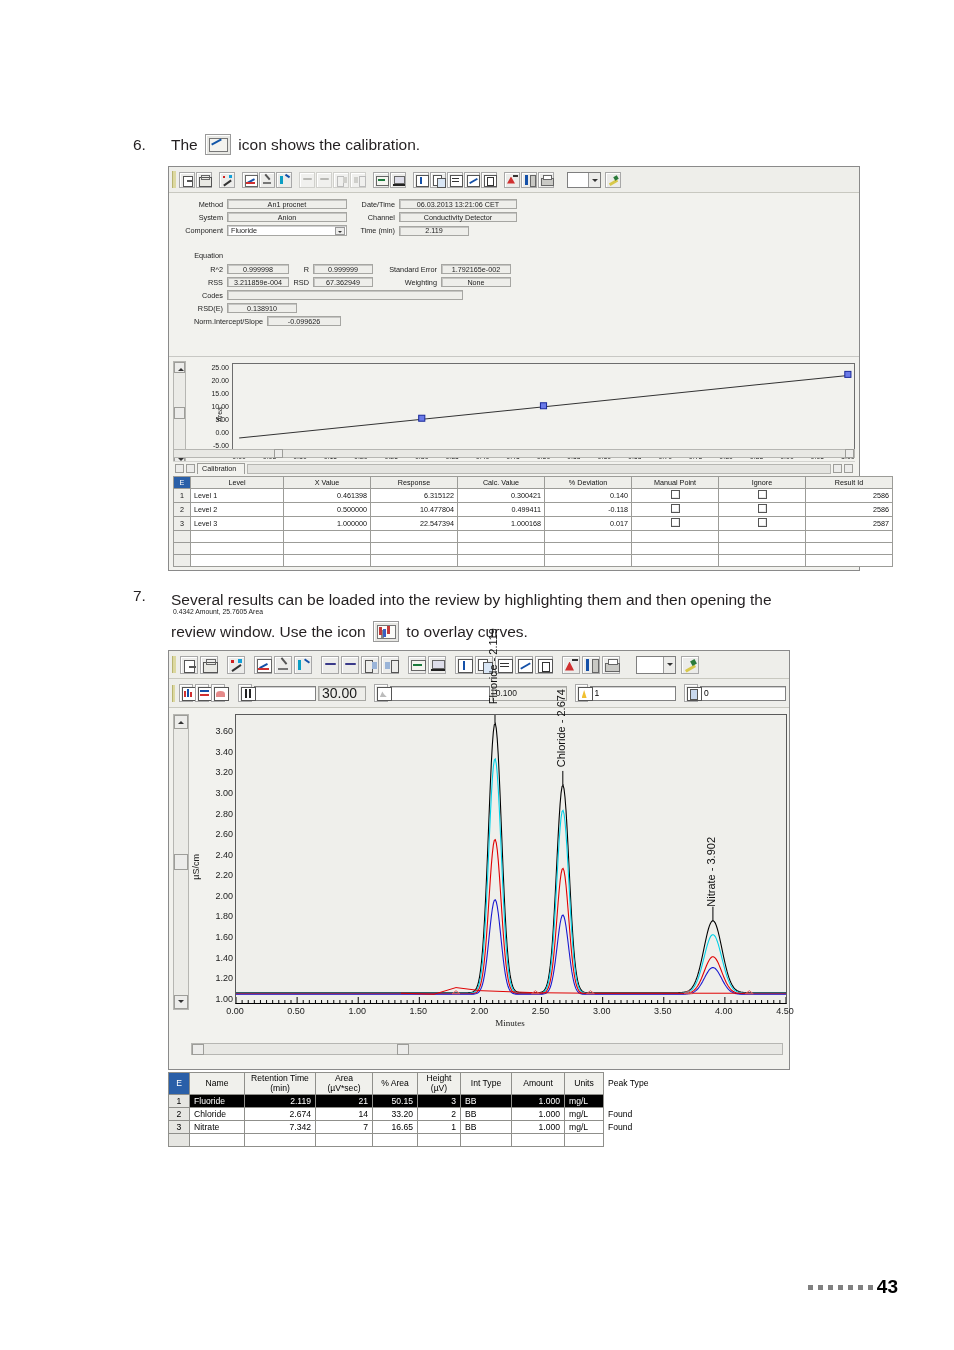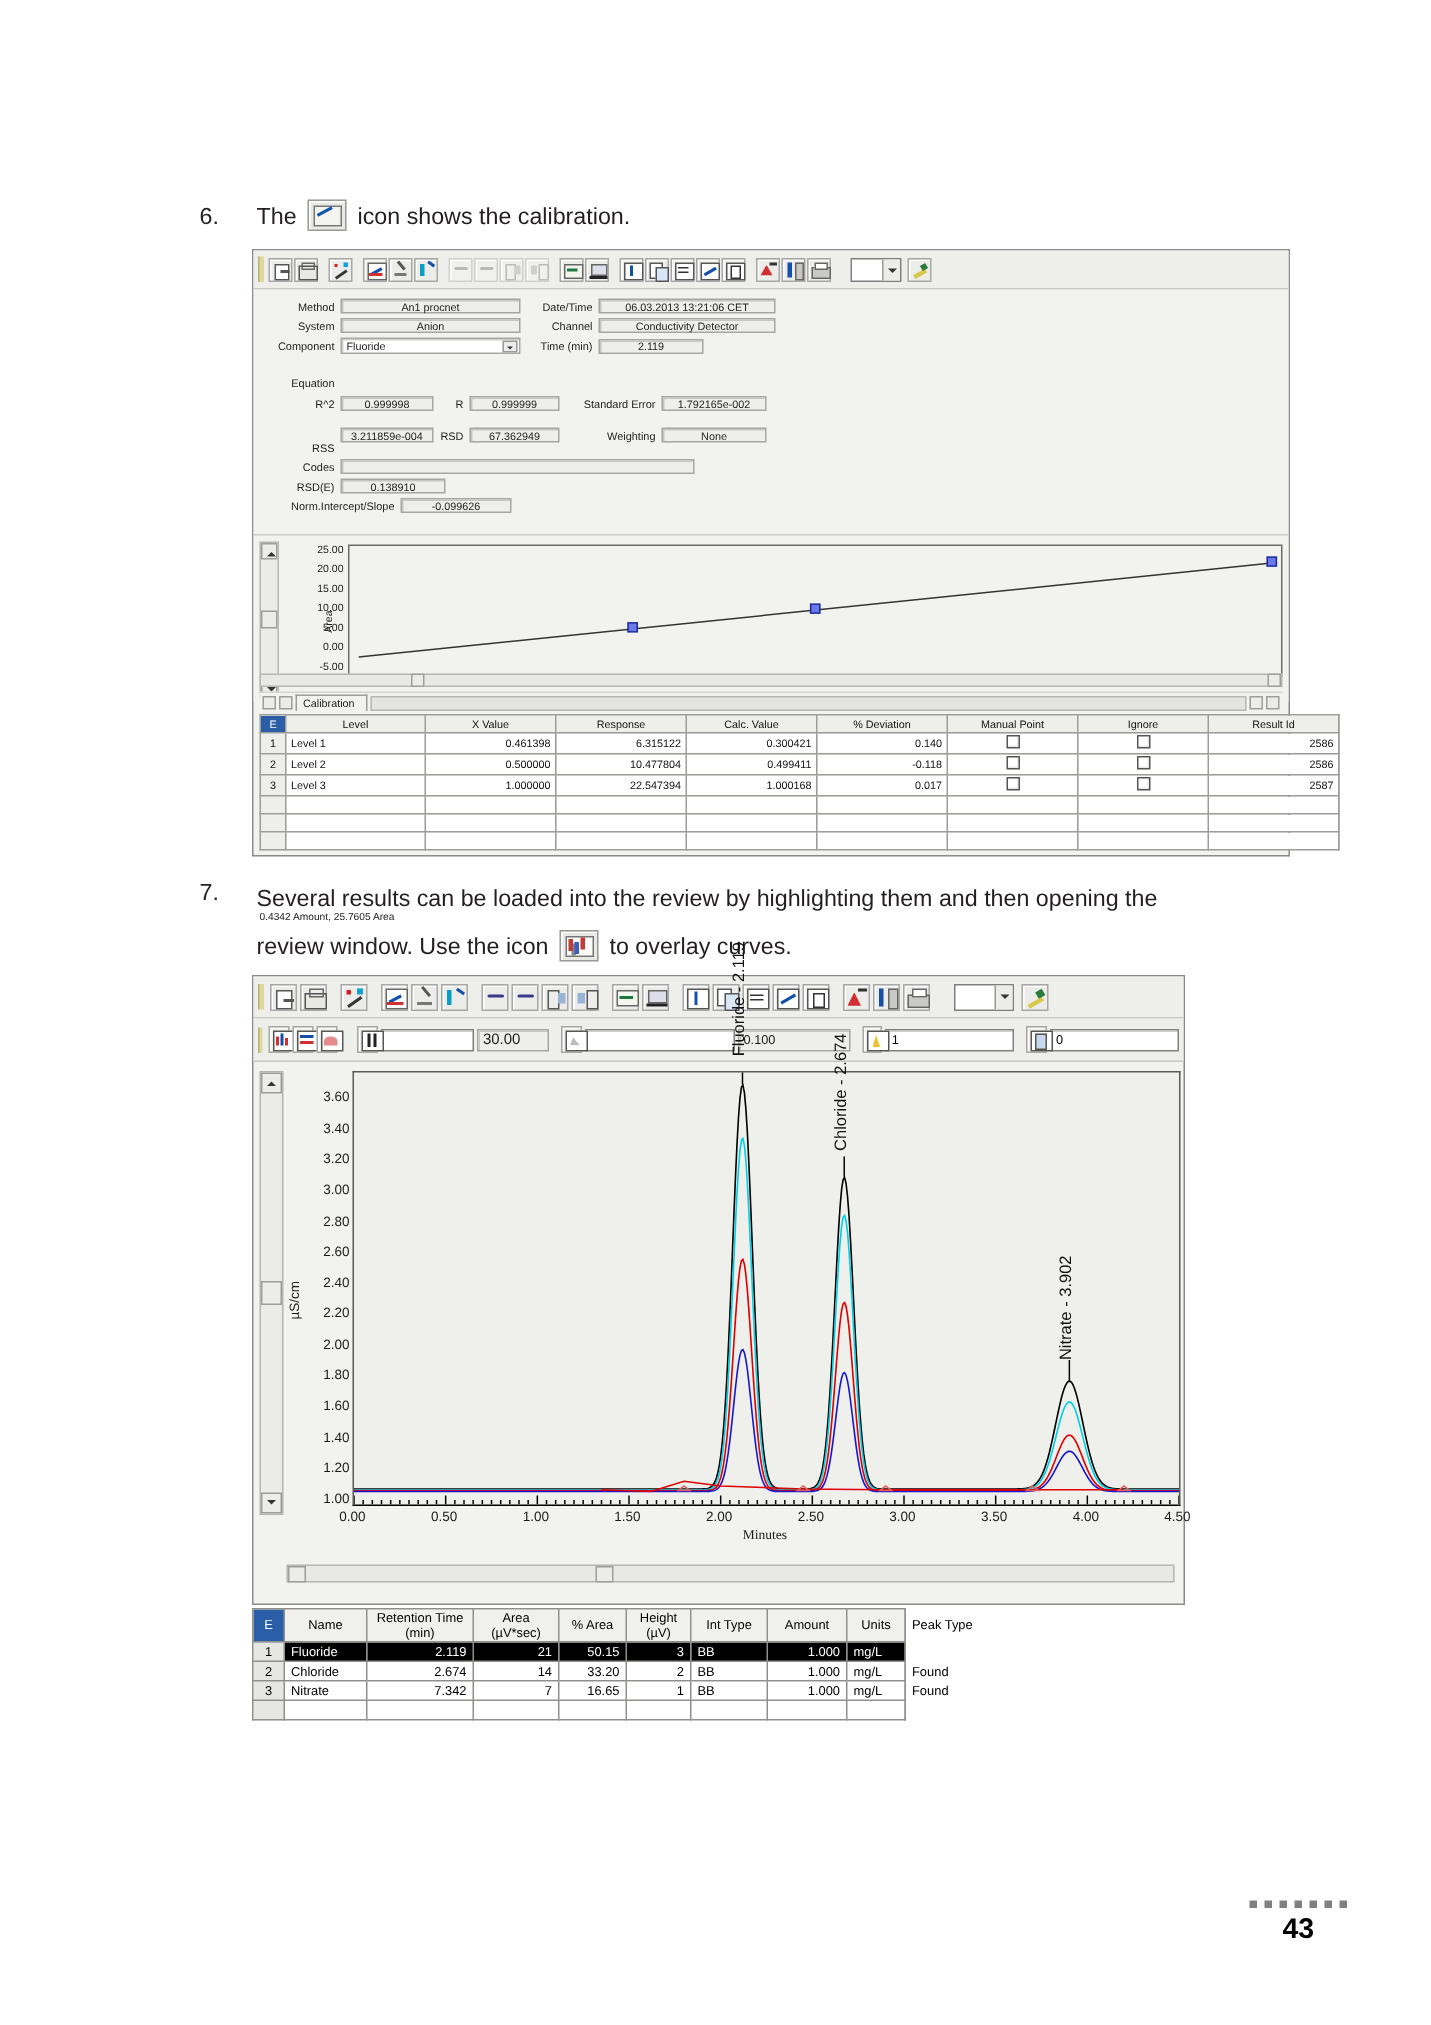--- a/index.html
+++ b/index.html
@@ -96,21 +96,21 @@
   table.rvw th,table.rvw td{
     border:1px solid #8f8f8b;font-size:8.6px;font-weight:normal;
     padding:1px 4px;background:#fff;color:#000;white-space:nowrap;
   }
   table.rvw th{background:#f0f0ec;text-align:center;line-height:1.12;}
   table.rvw td.r{text-align:right;}
   table.rvw tr.sel td{background:#000;color:#fff;}
   table.rvw td.idx,table.rvw th.idx{background:#e6e6e2;text-align:center;width:12px;color:#000;}
   table.rvw tr.sel td.idx{background:#e6e6e2;color:#000;}
   
-  .footer{position:absolute;right:56px;bottom:52px;display:flex;align-items:center;gap:4px;flex-direction:column;}
+  .footer{position:absolute;right:56px;bottom:52px;display:flex;align-items:center;gap:4px;}
   .dots{display:flex;gap:5px;}
   .dots span{width:5px;height:5px;background:#808080;display:block;}
   .pageno{font-size:19px;font-weight:bold;color:#000;}
 </style>
 </head>
 <body>
 
 <div class="step" style="left:133px;top:133px;width:700px;">
   <div class="num">6.</div>
   <div class="body">
@@ -249,21 +249,21 @@
     </div>
     <div class="frow" style="margin-top:4px;">
       <div class="lab" style="width:46px;">R^2</div>
       <div class="fld" style="width:62px;">0.999998</div>
       <div class="lab" style="width:16px;">R</div>
       <div class="fld" style="width:60px;">0.999999</div>
       <div class="lab" style="width:60px;">Standard Error</div>
       <div class="fld" style="width:70px;">1.792165e-002</div>
     </div>
     <div class="frow">
-      <div class="lab" style="width:46px;margin-top:17px;">RSS</div>
+      <div class="lab" style="width:46px;">RSS</div>
       <div class="fld" style="width:62px;">3.211859e-004</div>
       <div class="lab" style="width:16px;">RSD</div>
       <div class="fld" style="width:60px;">67.362949</div>
       <div class="lab" style="width:60px;">Weighting</div>
       <div class="fld" style="width:70px;">None</div>
     </div>
     <div class="frow">
       <div class="lab" style="width:46px;">Codes</div>
       <div class="fld left" style="width:236px;"></div>
     </div>
@@ -568,21 +568,21 @@
         <i style="left:4px;top:6px;width:9px;height:6px;background:#e58a8a;border-radius:50% 50% 0 0;"></i>
       </div>
     <div class="sep"></div>
       <div class="sep"></div>
     <div class="tb" style="width:18px;height:18px;">
         <i style="left:2px;top:2px;width:13px;height:12px;border:1px solid #555;background:#fff;"></i>
         <i style="left:6px;top:4px;width:2px;height:9px;background:#222;"></i>
         <i style="left:10px;top:4px;width:2px;height:9px;background:#222;"></i>
       </div>
     <input class="fld white" style="width: 62px; height: 15px; border: 1px solid rgb(128, 128, 128); font-size: 8.5px; padding: 0px 3px;" value="">
-    <div class="fld right" style="width:62px;height:15px;justify-content:flex-start;padding-left:3px;font-size:10px;">30.00</div>
+    <div class="fld right" style="width:62px;height:15px;justify-content:flex-start;padding-left:3px;font-size:14px;">30.00</div>
     <div class="sep"></div>
     <div class="tb" style="width:18px;height:18px;">
         <i style="left:2px;top:2px;width:13px;height:12px;border:1px solid #555;background:#fff;"></i>
         <i style="left:5px;top:5px;width:7px;height:7px;background:#bcbcbc;clip-path:polygon(0 100%,35% 20%,60% 60%,100% 100%);"></i>
       </div>
     <input class="fld white" style="width: 100px; height: 15px; border: 1px solid rgb(128, 128, 128); font-size: 8.5px; padding: 0px 3px;" value="">
     <div class="fld" style="width:100px;height:15px;justify-content:flex-start;padding-left:3px;font-size:8.5px;">0.100</div>
     <div class="sep"></div>
     <div class="tb" style="width:18px;height:18px;">
         <i style="left:2px;top:2px;width:13px;height:12px;border:1px solid #555;background:#fff;"></i>

